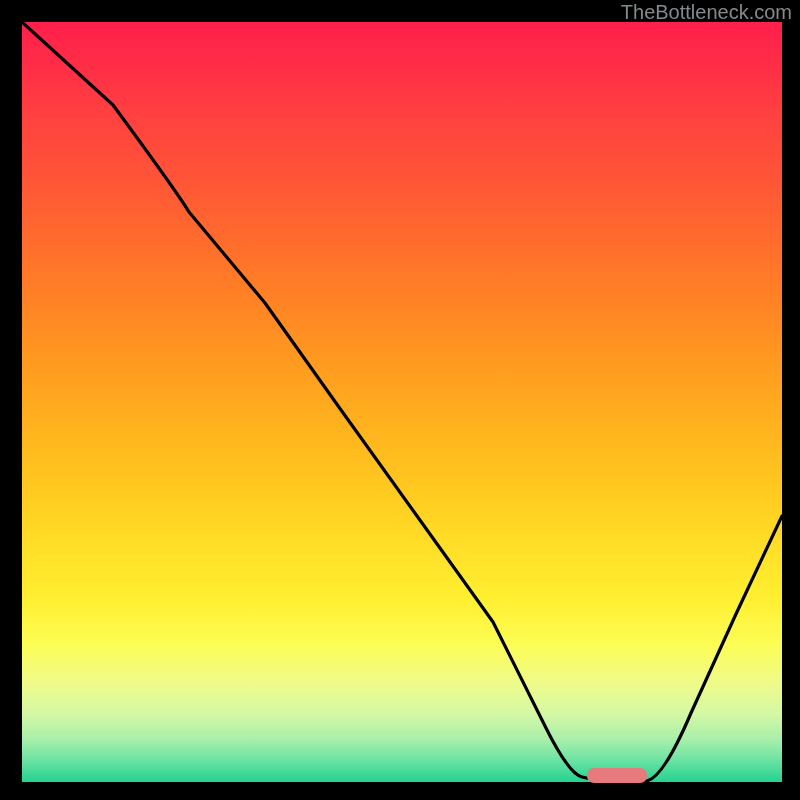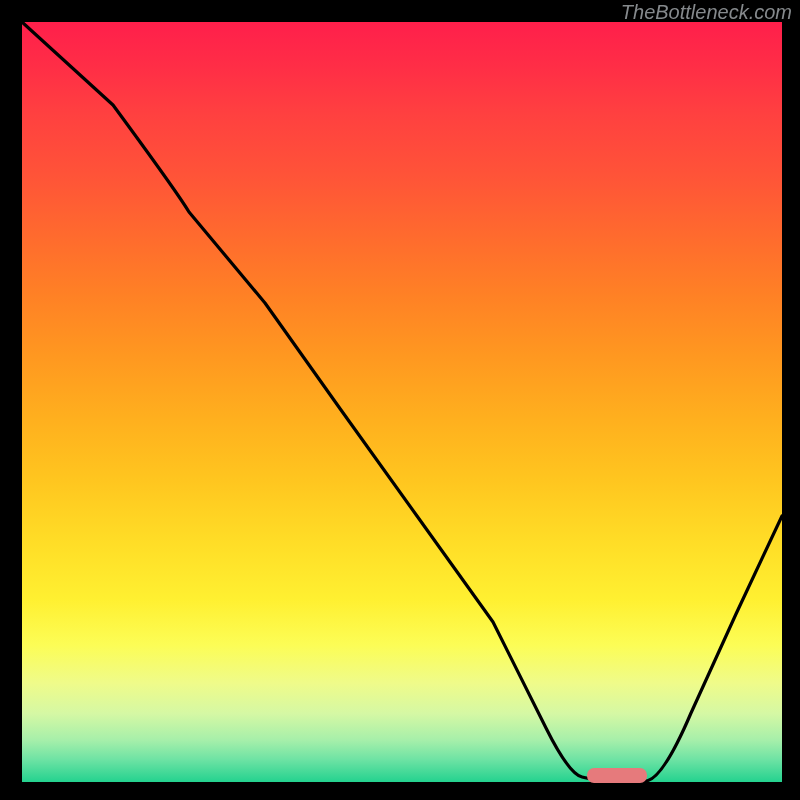--- a/index.html
+++ b/index.html
@@ -57,21 +57,20 @@
   }
   .watermark {
     position: absolute;
     top: 1px;
     right: 8px;
     font-family: Arial, Helvetica, sans-serif;
     font-size: 20px;
     font-weight: 500;
     color: #85898c;
     letter-spacing: 0px;
-    font-style: italic;
   }
 </style>
 </head>
 <body>
 
 <div class="chart-container">
 
   <div class="plot-area">
 
     <svg class="curve" viewBox="0 0 760 760" preserveAspectRatio="none">

